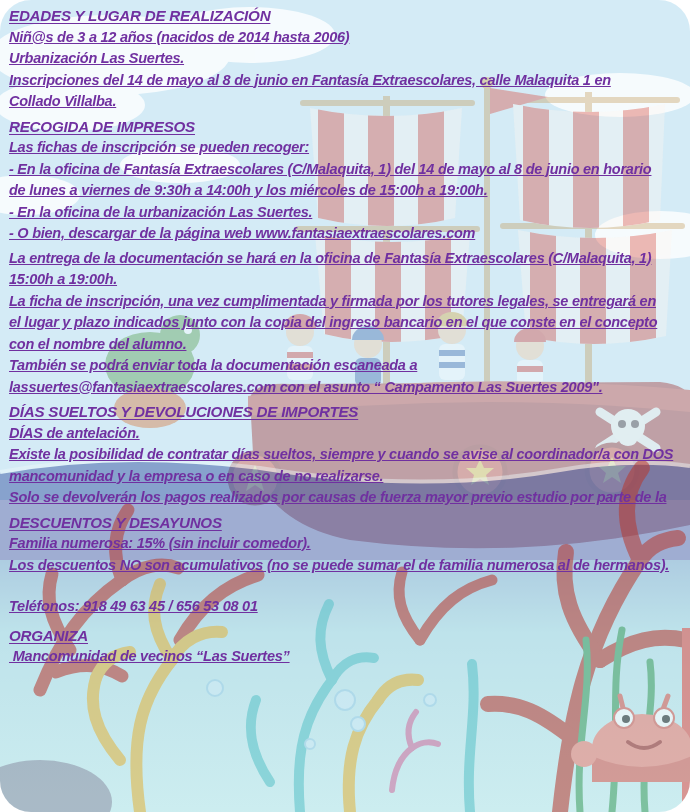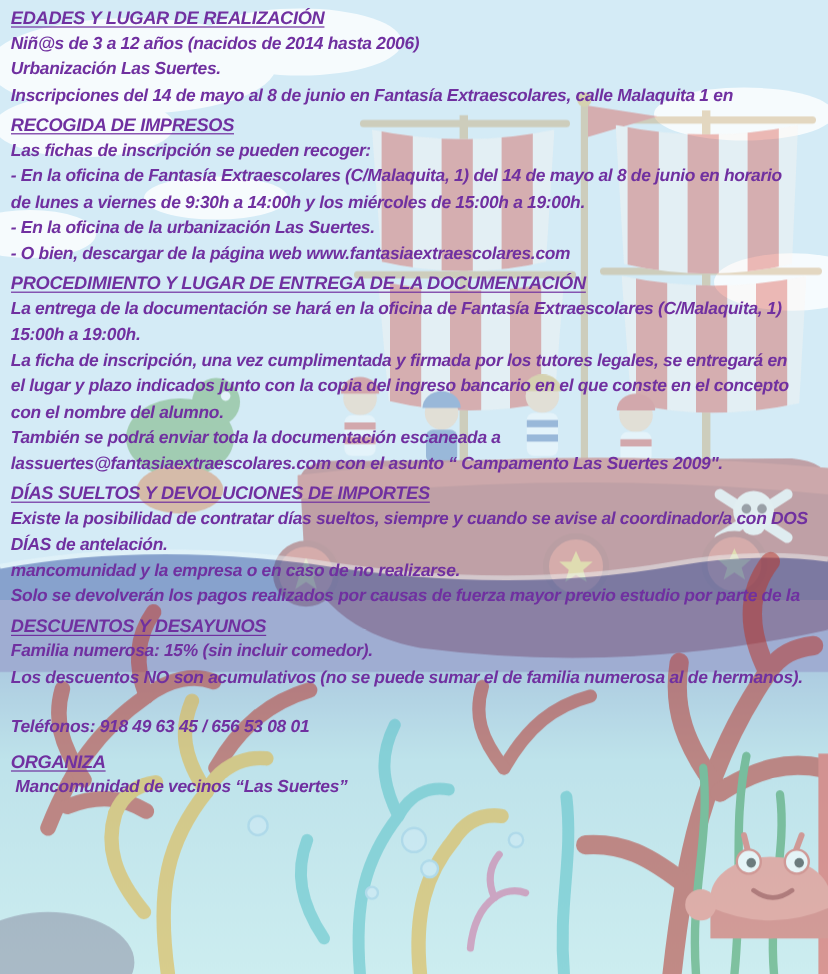--- a/index.html
+++ b/index.html
@@ -1,21 +1,21 @@
 <!DOCTYPE html>
 <html><head>
 <meta charset="utf-8">
 <style>
   html,body { margin:0; padding:0; }
   body {
     width:690px; height:812px; overflow:hidden;
     background:#ffffff;
     font-family:"Liberation Sans", sans-serif;
   }
-  .page { position:relative; width:690px; height:812px; overflow:hidden; }
+  .page { position:relative; width:690px; height:812px; overflow:hidden;border-radius:31px; }
   .bg {
     position:absolute; left:0; top:0; width:690px; height:812px;
     filter:blur(0.4px);
   }
   .content {
     position:absolute; left:9px; top:5px; right:1px;
     color:#7030a0;
     font-style:italic;
     font-weight:bold;
     font-size:14.5px;
@@ -28,21 +28,21 @@
   #sec-organiza { margin-top:7px; }
   .heading {
     margin:0; padding:0;
     font-size:15.2px;
     line-height:21.5px;
     font-weight:bold;
     text-decoration:underline;
     text-underline-offset:2px;
     white-space:pre;
   }
-  .line { white-space:pre; }
+  .line { white-space:pre;text-decoration:underline; }
 </style>
 </head>
 <body>
 
 <div class="page">
 
   <svg class="bg" viewBox="0 0 690 812" aria-hidden="true">
 
     <g opacity="0.38">
       <rect x="0" y="0" width="690" height="500" fill="#8ecbe8"></rect>
@@ -275,46 +275,46 @@
       </g>
     </g>
   </svg>
 
   <div class="content" id="sections-root">
     <section class="sec" id="sec-edades">
       <h2 class="heading">EDADES Y LUGAR DE REALIZACIÓN</h2>
     <div class="line">Niñ@s de 3 a 12 años (nacidos de 2014 hasta 2006)</div>
         <div class="line">Urbanización Las Suertes.</div>
         <div class="line">Inscripciones del 14 de mayo al 8 de junio en Fantasía Extraescolares, calle Malaquita 1 en</div>
+        <div class="line">Collado Villalba.</div>
       </section>
 
     <section class="sec" id="sec-recogida">
       <h2 class="heading">RECOGIDA DE IMPRESOS</h2>
     <div class="line">Las fichas de inscripción se pueden recoger:</div>
         <div class="line">- En la oficina de Fantasía Extraescolares (C/Malaquita, 1) del 14 de mayo al 8 de junio en horario</div>
         <div class="line">de lunes a viernes de 9:30h a 14:00h y los miércoles de 15:00h a 19:00h.</div>
         <div class="line">- En la oficina de la urbanización Las Suertes.</div>
         <div class="line">- O bien, descargar de la página web www.fantasiaextraescolares.com</div>
       </section>
 
     <section class="sec" id="sec-procedimiento">
-      <h2 class="heading">PROCEDIMIENTO Y LUGAR DE ENTREGA DE LA DOCUMENTACIÓN</h2>
     <div class="line">La entrega de la documentación se hará en la oficina de Fantasía Extraescolares (C/Malaquita, 1)</div>
         <div class="line">15:00h a 19:00h.</div>
         <div class="line">La ficha de inscripción, una vez cumplimentada y firmada por los tutores legales, se entregará en</div>
         <div class="line">el lugar y plazo indicados junto con la copia del ingreso bancario en el que conste en el concepto</div>
         <div class="line">con el nombre del alumno.</div>
         <div class="line">También se podrá enviar toda la documentación escaneada a</div>
         <div class="line">lassuertes@fantasiaextraescolares.com con el asunto “ Campamento Las Suertes 2009".</div>
       </section>
 
     <section class="sec" id="sec-dias-sueltos">
       <h2 class="heading">DÍAS SUELTOS Y DEVOLUCIONES DE IMPORTES</h2>
-    <div class="line">Existe la posibilidad de contratar días sueltos, siempre y cuando se avise al coordinador/a con DOS</div>
-        <div class="line">DÍAS de antelación.</div>
+    <div class="line">DÍAS de antelación.</div>
+        <div class="line">Existe la posibilidad de contratar días sueltos, siempre y cuando se avise al coordinador/a con DOS</div>
         <div class="line">mancomunidad y la empresa o en caso de no realizarse.</div>
         <div class="line">Solo se devolverán los pagos realizados por causas de fuerza mayor previo estudio por parte de la</div>
       </section>
 
     <section class="sec" id="sec-descuentos">
       <h2 class="heading">DESCUENTOS Y DESAYUNOS</h2>
     <div class="line">Familia numerosa: 15% (sin incluir comedor).</div>
         <div class="line">Los descuentos NO son acumulativos (no se puede sumar el de familia numerosa al de hermanos).</div>
       </section>
 

